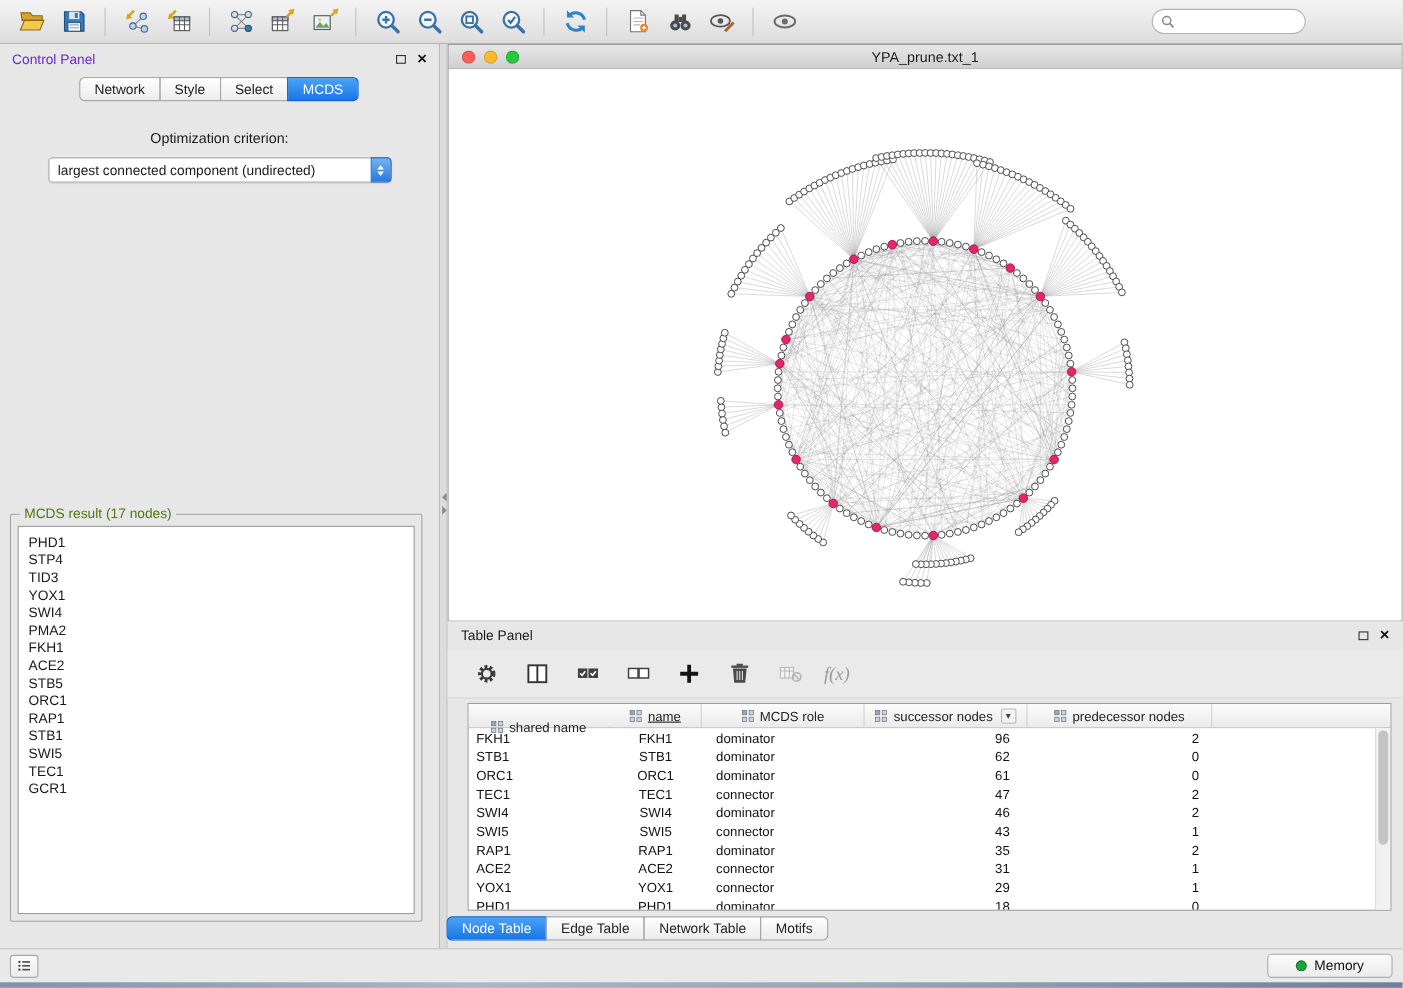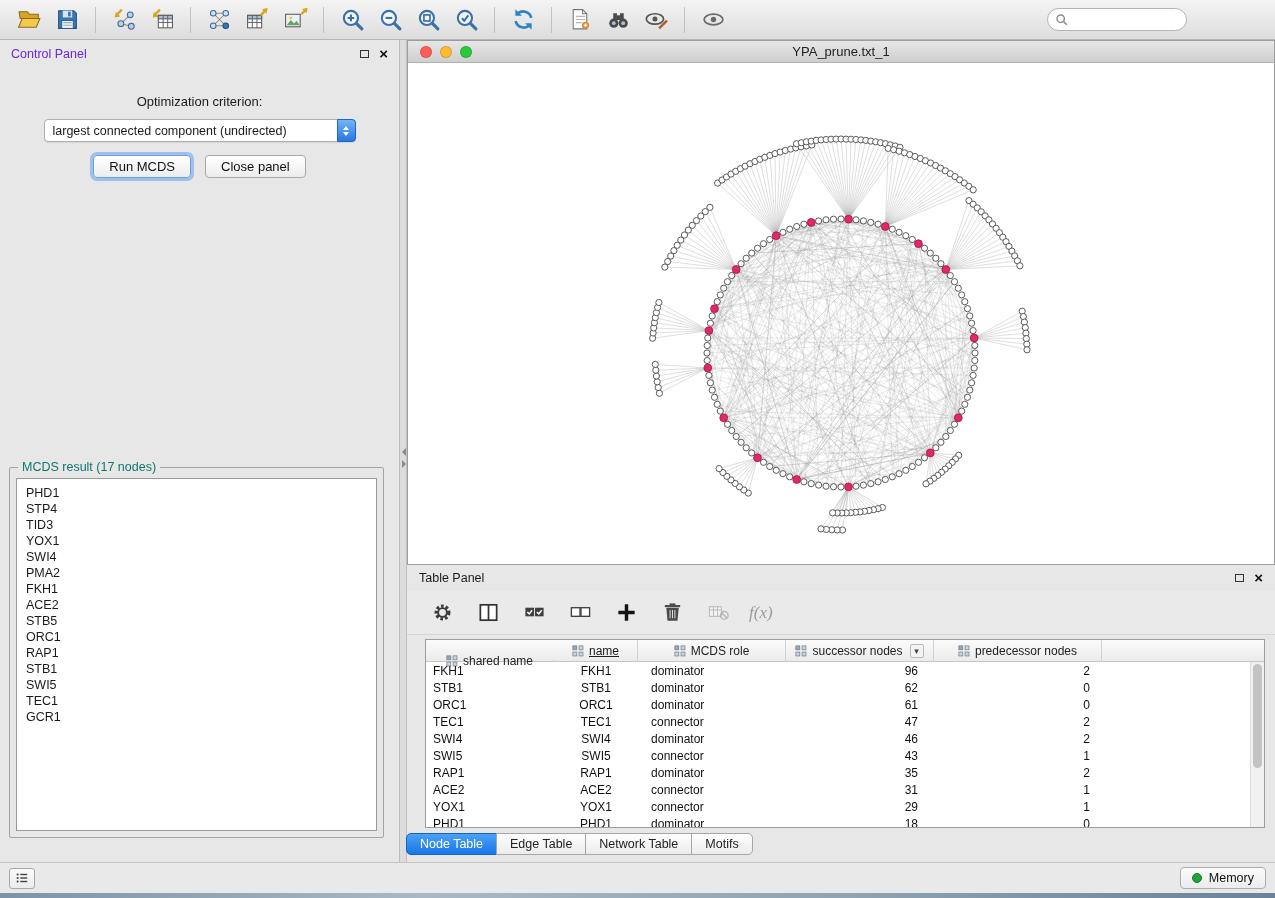--- a/index.html
+++ b/index.html
@@ -44,21 +44,21 @@
   .chev{width:0;height:0;border-left:3.5px solid transparent;border-right:3.5px solid transparent}
   .chev.up{border-bottom:4px solid #fff}
   .chev.down{border-top:4px solid #fff}
   .cp-buttons{display:flex;justify-content:center;gap:14px;margin-top:13px}
   .btn{border:1px solid #a8a8a8;background:linear-gradient(#ffffff,#ececec);
     border-radius:4px;padding:3px 15px;font-size:13px;color:#111;cursor:default}
   .btn.focus{box-shadow:0 0 0 3px rgba(96,160,244,.55);border-color:#6f9fe0}
   .result-box{position:absolute;left:9px;right:15px;top:427px;bottom:24px;
     border:1px solid #a3a3a3;border-radius:2px}
   .result-legend{position:absolute;top:-8px;left:8px;background:#e7e7e7;
-    padding:0 4px;font-size:12.5px;color:#0f766e}
+    padding:0 4px;font-size:12.5px;color:#4d7c0f}
   .result-list{position:absolute;left:6px;right:6px;top:10px;bottom:6px;background:#fff;
     border:1px solid #9a9a9a;padding:6px 9px;overflow:hidden;font-size:12.5px;line-height:16px}
 
   
   .splitter{position:absolute;left:400px;top:40px;width:7px;height:822px;background:#dcdcdc;
     border-right:1px solid #c0c0c0}
   .split-arrows{position:absolute;top:408px;left:0;width:7px;display:flex;
     flex-direction:column;gap:4px;align-items:center}
   .tri-l{width:0;height:0;border-top:4px solid transparent;border-bottom:4px solid transparent;
     border-right:4px solid #8a8a8a}
@@ -105,21 +105,21 @@
   .vthumb{position:absolute;left:2px;right:2px;top:2px;height:104px;background:#c3c3c3;border-radius:6px}
   .tp-tabs{position:absolute;left:0;right:0;bottom:7px;display:flex;justify-content:flex-start}
 
   
   .status-bar{position:absolute;left:0;top:862px;width:1275px;height:31px;background:#e9e9e9;
     border-top:1px solid #c4c4c4;display:flex;align-items:center;padding:0 9px}
   .menu-btn{width:26px;height:21px;border:1px solid #a8a8a8;border-radius:3px;
     background:linear-gradient(#fafafa,#ececec);display:flex;align-items:center;justify-content:center}
   .memory-btn{margin-left:auto;display:flex;align-items:center;gap:7px;
     border:1px solid #adadad;border-radius:4px;background:linear-gradient(#fbfbfb,#ebebeb);
-    padding:3px 11px;font-size:12.5px;color:#111}
+    padding:3px 25px;font-size:12.5px;color:#111}
   .mem-dot{width:10px;height:10px;border-radius:50%;background:#1ea53a;border:1px solid #157a2a}
   .desktop-strip{position:absolute;left:0;top:893px;width:1275px;height:5px;
     background:linear-gradient(90deg,#7d94a8,#a9b8c4,#8fa3b2,#6b8299)}
 </style>
 </head>
 <body>
 
 <div class="toolbar">
   <div style="display:flex;align-items:center">
       <div class="tb-btn">
@@ -269,35 +269,37 @@
 </div>
 
 <div class="control-panel">
   <div class="cp-header">
     <span class="cp-title">Control Panel</span>
     <span class="win-btns">
       <span class="float-btn"></span>
       <span class="close-btn">×</span>
     </span>
   </div>
+  <div class="cp-tabs">
+      <div class="seg">Network</div>
+      <div class="seg">Style</div>
+      <div class="seg">Select</div>
+      <div class="seg active">MCDS</div>
+    </div>
 
   <div class="opt-label">Optimization criterion:</div>
 
   <div class="dropdown">
     <span class="dropdown-text">largest connected component (undirected)</span>
     <span class="dropdown-stepper">
       <span class="chev up"></span>
         <span class="chev down"></span>
     </span>
   </div>
 
-  <div class="cp-buttons">
-    <button class="btn focus">Run MCDS</button>
-    <button class="btn">Close panel</button>
-  </div>
 
   <div class="result-box">
     <span class="result-legend">MCDS result (17 nodes)</span>
     <div class="result-list">
         <div>PHD1</div>
         <div>STP4</div>
         <div>TID3</div>
         <div>YOX1</div>
         <div>SWI4</div>
         <div>PMA2</div>

